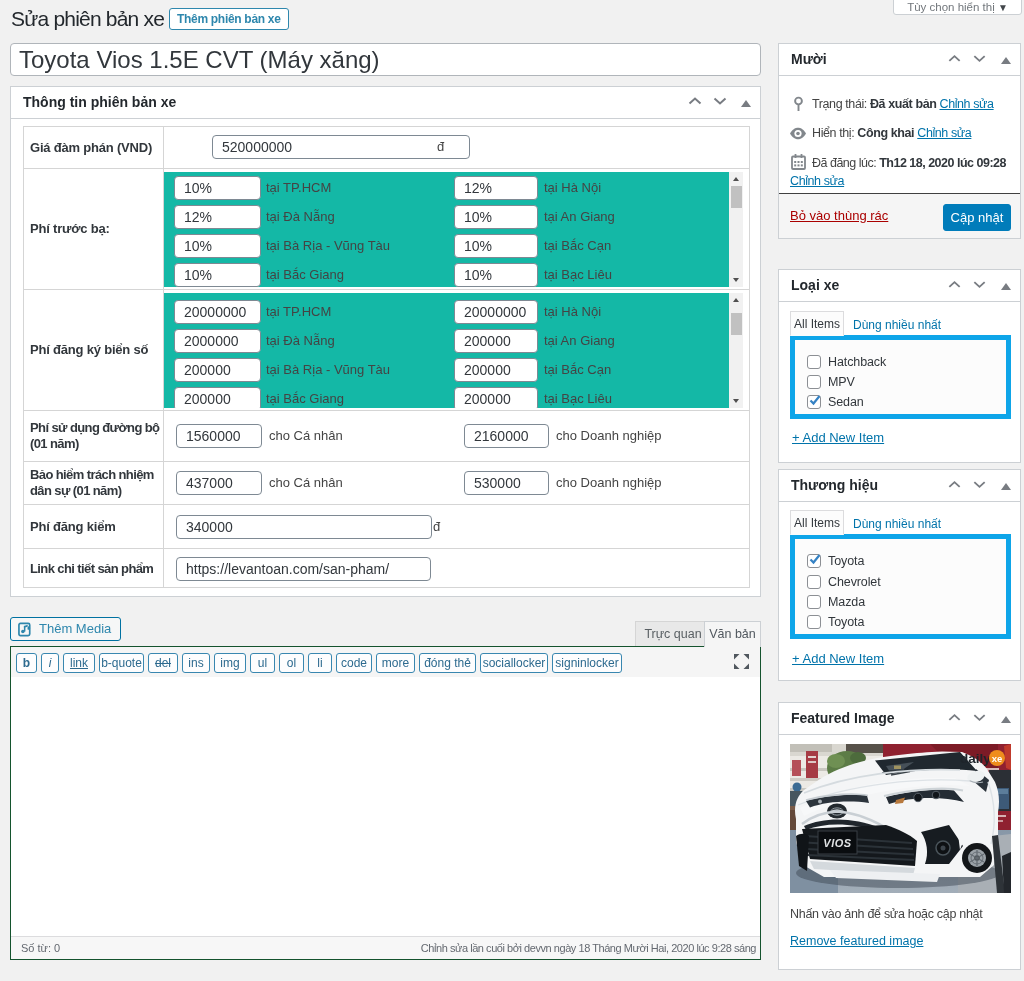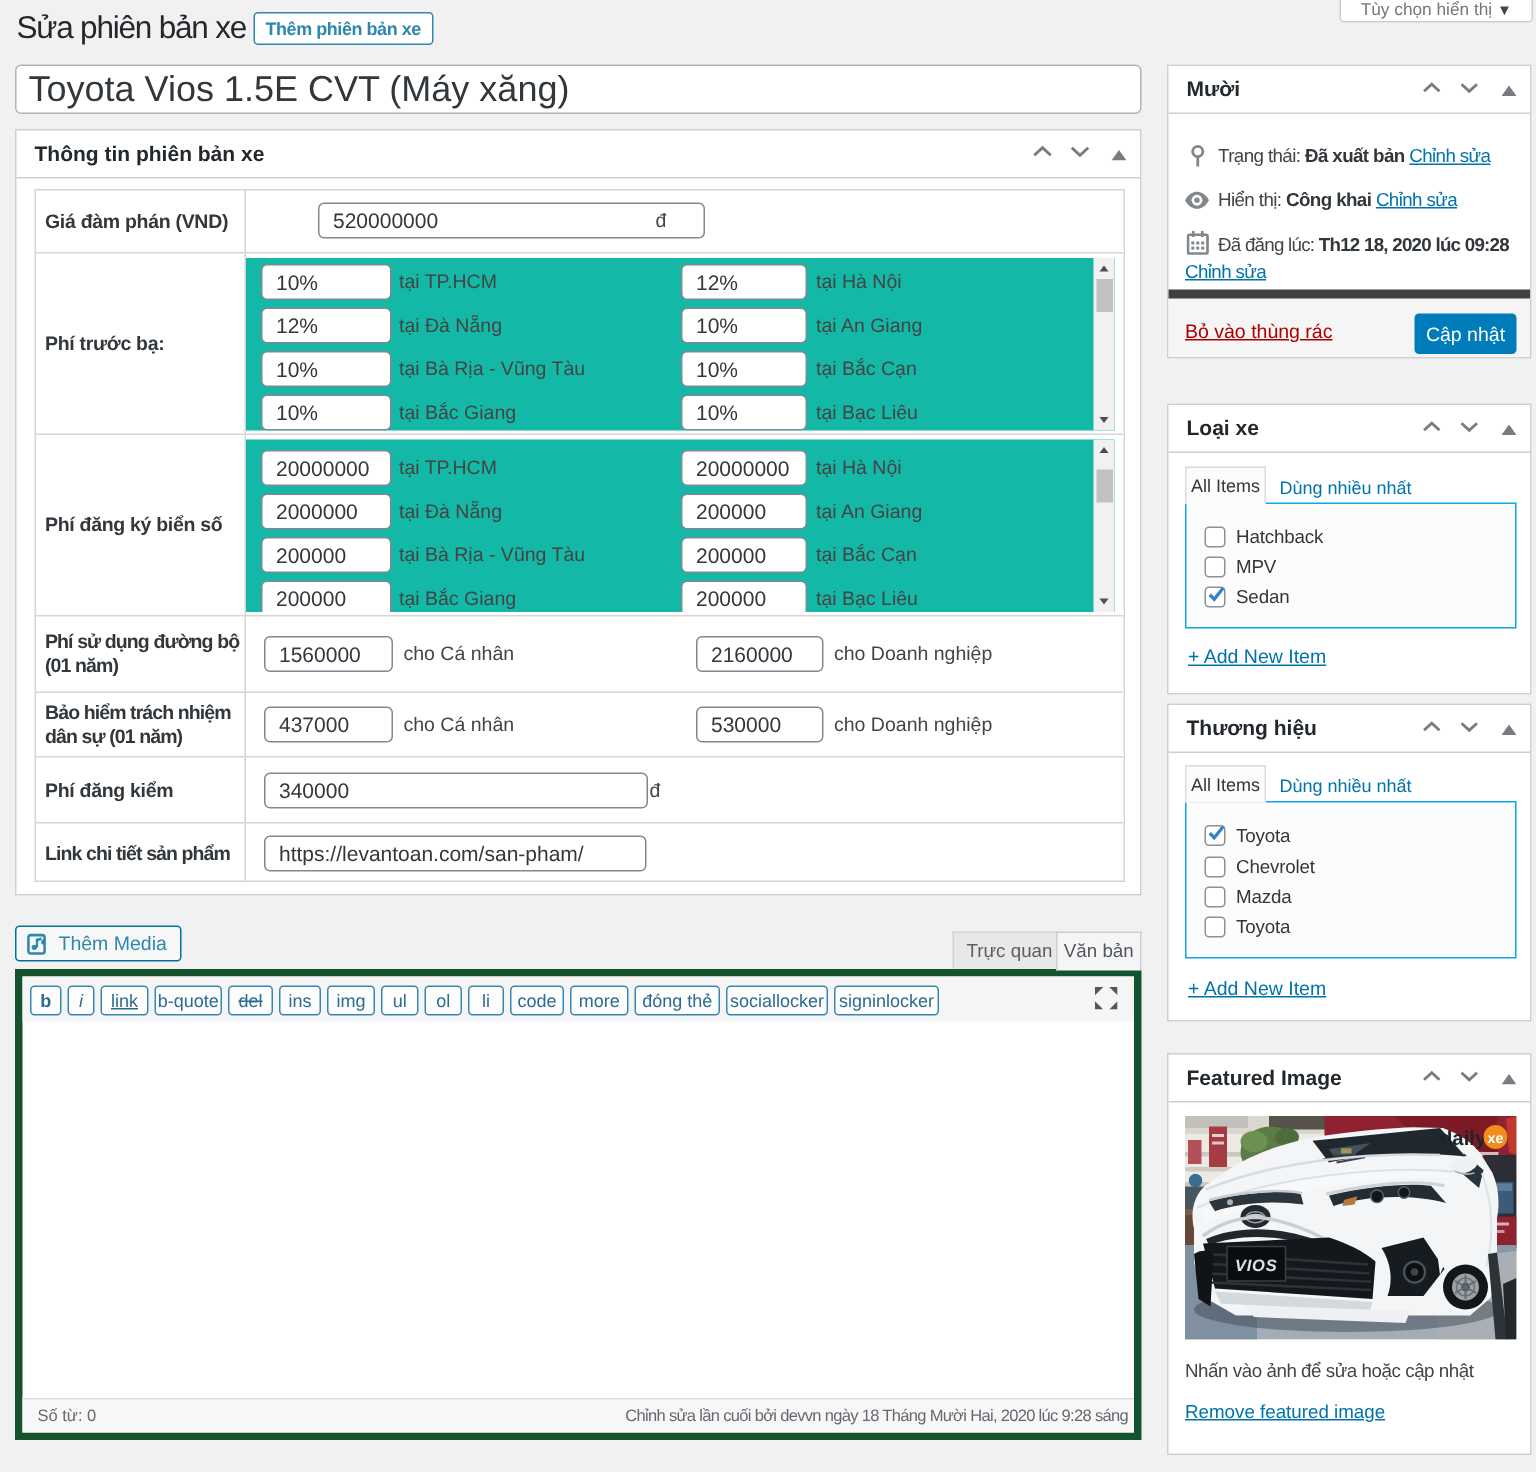--- a/index.html
+++ b/index.html
@@ -45,33 +45,33 @@
 .tri { width:0; height:0; position:absolute; left:3.5px; }
 .tri.u { border-left:3.5px solid transparent; border-right:3.5px solid transparent; border-bottom:4px solid #505050; top:5px; }
 .tri.d { border-left:3.5px solid transparent; border-right:3.5px solid transparent; border-top:4px solid #505050; bottom:5px; }
 
 
 .medbtn { position:absolute; left:10px; top:617px; height:24px; padding:0 9px 0 28px; border:1px solid #0071a1; border-radius:3px; background:#f6f7f7; color:#2e87ad; font-size:13px; line-height:22px; }
 .medbtn svg { position:absolute; left:7px; top:4px; }
 .edtab { position:absolute; height:26px; font-size:12.5px; text-align:center; }
 #tab-visual { left:635px; top:621px; width:76px; background:#e8e8e8; border:1px solid #d5d5d5; border-bottom:none; color:#595f63; line-height:25px; }
 #tab-text { left:704px; top:621px; width:57px; height:26px; background:#f5f5f5; border:1px solid #ccd0d4; border-bottom:none; color:#50575e; line-height:25px; z-index:3; }
-#edwrap { position:absolute; left:10px; top:646px; width:751px; height:314px; border:5px solid #14532d; background:#fff; }
+#edwrap { position:absolute; left:10px; top:646px; width:751px; height:314px; border:1px solid #14532d; background:#fff; }
 #qtbar { position:absolute; left:0; top:0; right:0; height:30px; background:#f5f5f5; padding:6px 0 0 5px; white-space:nowrap; }
 .qtb { display:inline-block; height:20px; border:1px solid #3987b0; border-radius:3px; background:#fdfdfe; color:#2d6a8f; font-size:12px; line-height:18px; padding:0; margin-right:4px; vertical-align:top; text-align:center; white-space:nowrap; overflow:hidden; }
 #fsico { position:absolute; right:11px; top:7px; }
 #edstatus { position:absolute; left:0; bottom:0; right:0; height:23px; background:#f7f7f7; border-top:1px solid #dcdcde; font-size:11px; color:#646970; line-height:22px; }
 
 
 .pb { left:778px; width:243px; }
 .pbrow { position:absolute; left:11px; font-size:12.5px; color:#444; white-space:nowrap; letter-spacing:-0.4px; }
 .btn-primary { position:absolute; background:#007cba; border:1px solid #007cba; border-radius:3px; color:#fff; font-size:13px; text-align:center; }
 .trash { color:#a00; }
 .tabs-All { position:absolute; border:1px solid #dcdcde; border-bottom:1px solid #fcfcfc; background:#fcfcfc; font-size:12px; color:#32373c; text-align:center; z-index:2; }
-.catpanel { position:absolute; border:1px solid #0ea5e9; background:#fcfcfc; }
+.catpanel { position:absolute; border:5px solid #0ea5e9; background:#fcfcfc; }
 .cbox { position:absolute; width:14px; height:14px; background:#fff; border:1px solid #8c8f94; border-radius:3px; }
 .clabel { position:absolute; font-size:12.5px; color:#32373c; letter-spacing:-0.1px; }
 </style>
 </head>
 <body>
 <h1 class="pagetitle">Sửa phiên bản xe</h1>
 <span class="pta">Thêm phiên bản xe</span>
 <div class="screenopts">Tùy chọn hiển thị <span class="car">▼</span></div>
 <div class="titlebox">Toyota Vios 1.5E CVT (Máy xăng)</div>
 
@@ -255,21 +255,21 @@
         <rect x="3.2" y="7" width="2" height="2"></rect>
         <rect x="6.5" y="7" width="2" height="2"></rect>
         <rect x="9.8" y="7" width="2" height="2"></rect>
         <rect x="3.2" y="10.4" width="2" height="2"></rect>
         <rect x="6.5" y="10.4" width="2" height="2"></rect>
         <rect x="9.8" y="10.4" width="2" height="2"></rect>
       </g>
     </svg>
   <div class="pbrow" style="top:112px;left:33px;letter-spacing:-0.5px;">Đã đăng lúc: <b>Th12 18, 2020 lúc 09:28</b></div>
   <div class="pbrow" style="top:130px;left:11px;"><a>Chỉnh sửa</a></div>
-  <div class="abs" style="left:0;right:0;bottom:0;height:45px;background:#f5f5f5;border-top:6px solid #404040;">
+  <div class="abs" style="left:0;right:0;bottom:0;height:45px;background:#f5f5f5;border-top:1px solid #404040;">
     <a class="trash" style="position:absolute;left:11px;top:14px;">Bỏ vào thùng rác</a>
     <div class="btn-primary" style="right:9px;top:10px;width:68px;height:27px;line-height:25px;">Cập nhật</div>
   </div>
 </div>
 
 <div class="postbox pb" id="catbox1" style="top:269px;height:194px;">
   <div class="pbhead">
       <span class="t">Loại xe</span>
     <div class="handles">
       <span class="hb"><svg width="15" height="15" viewBox="0 0 16 16">

